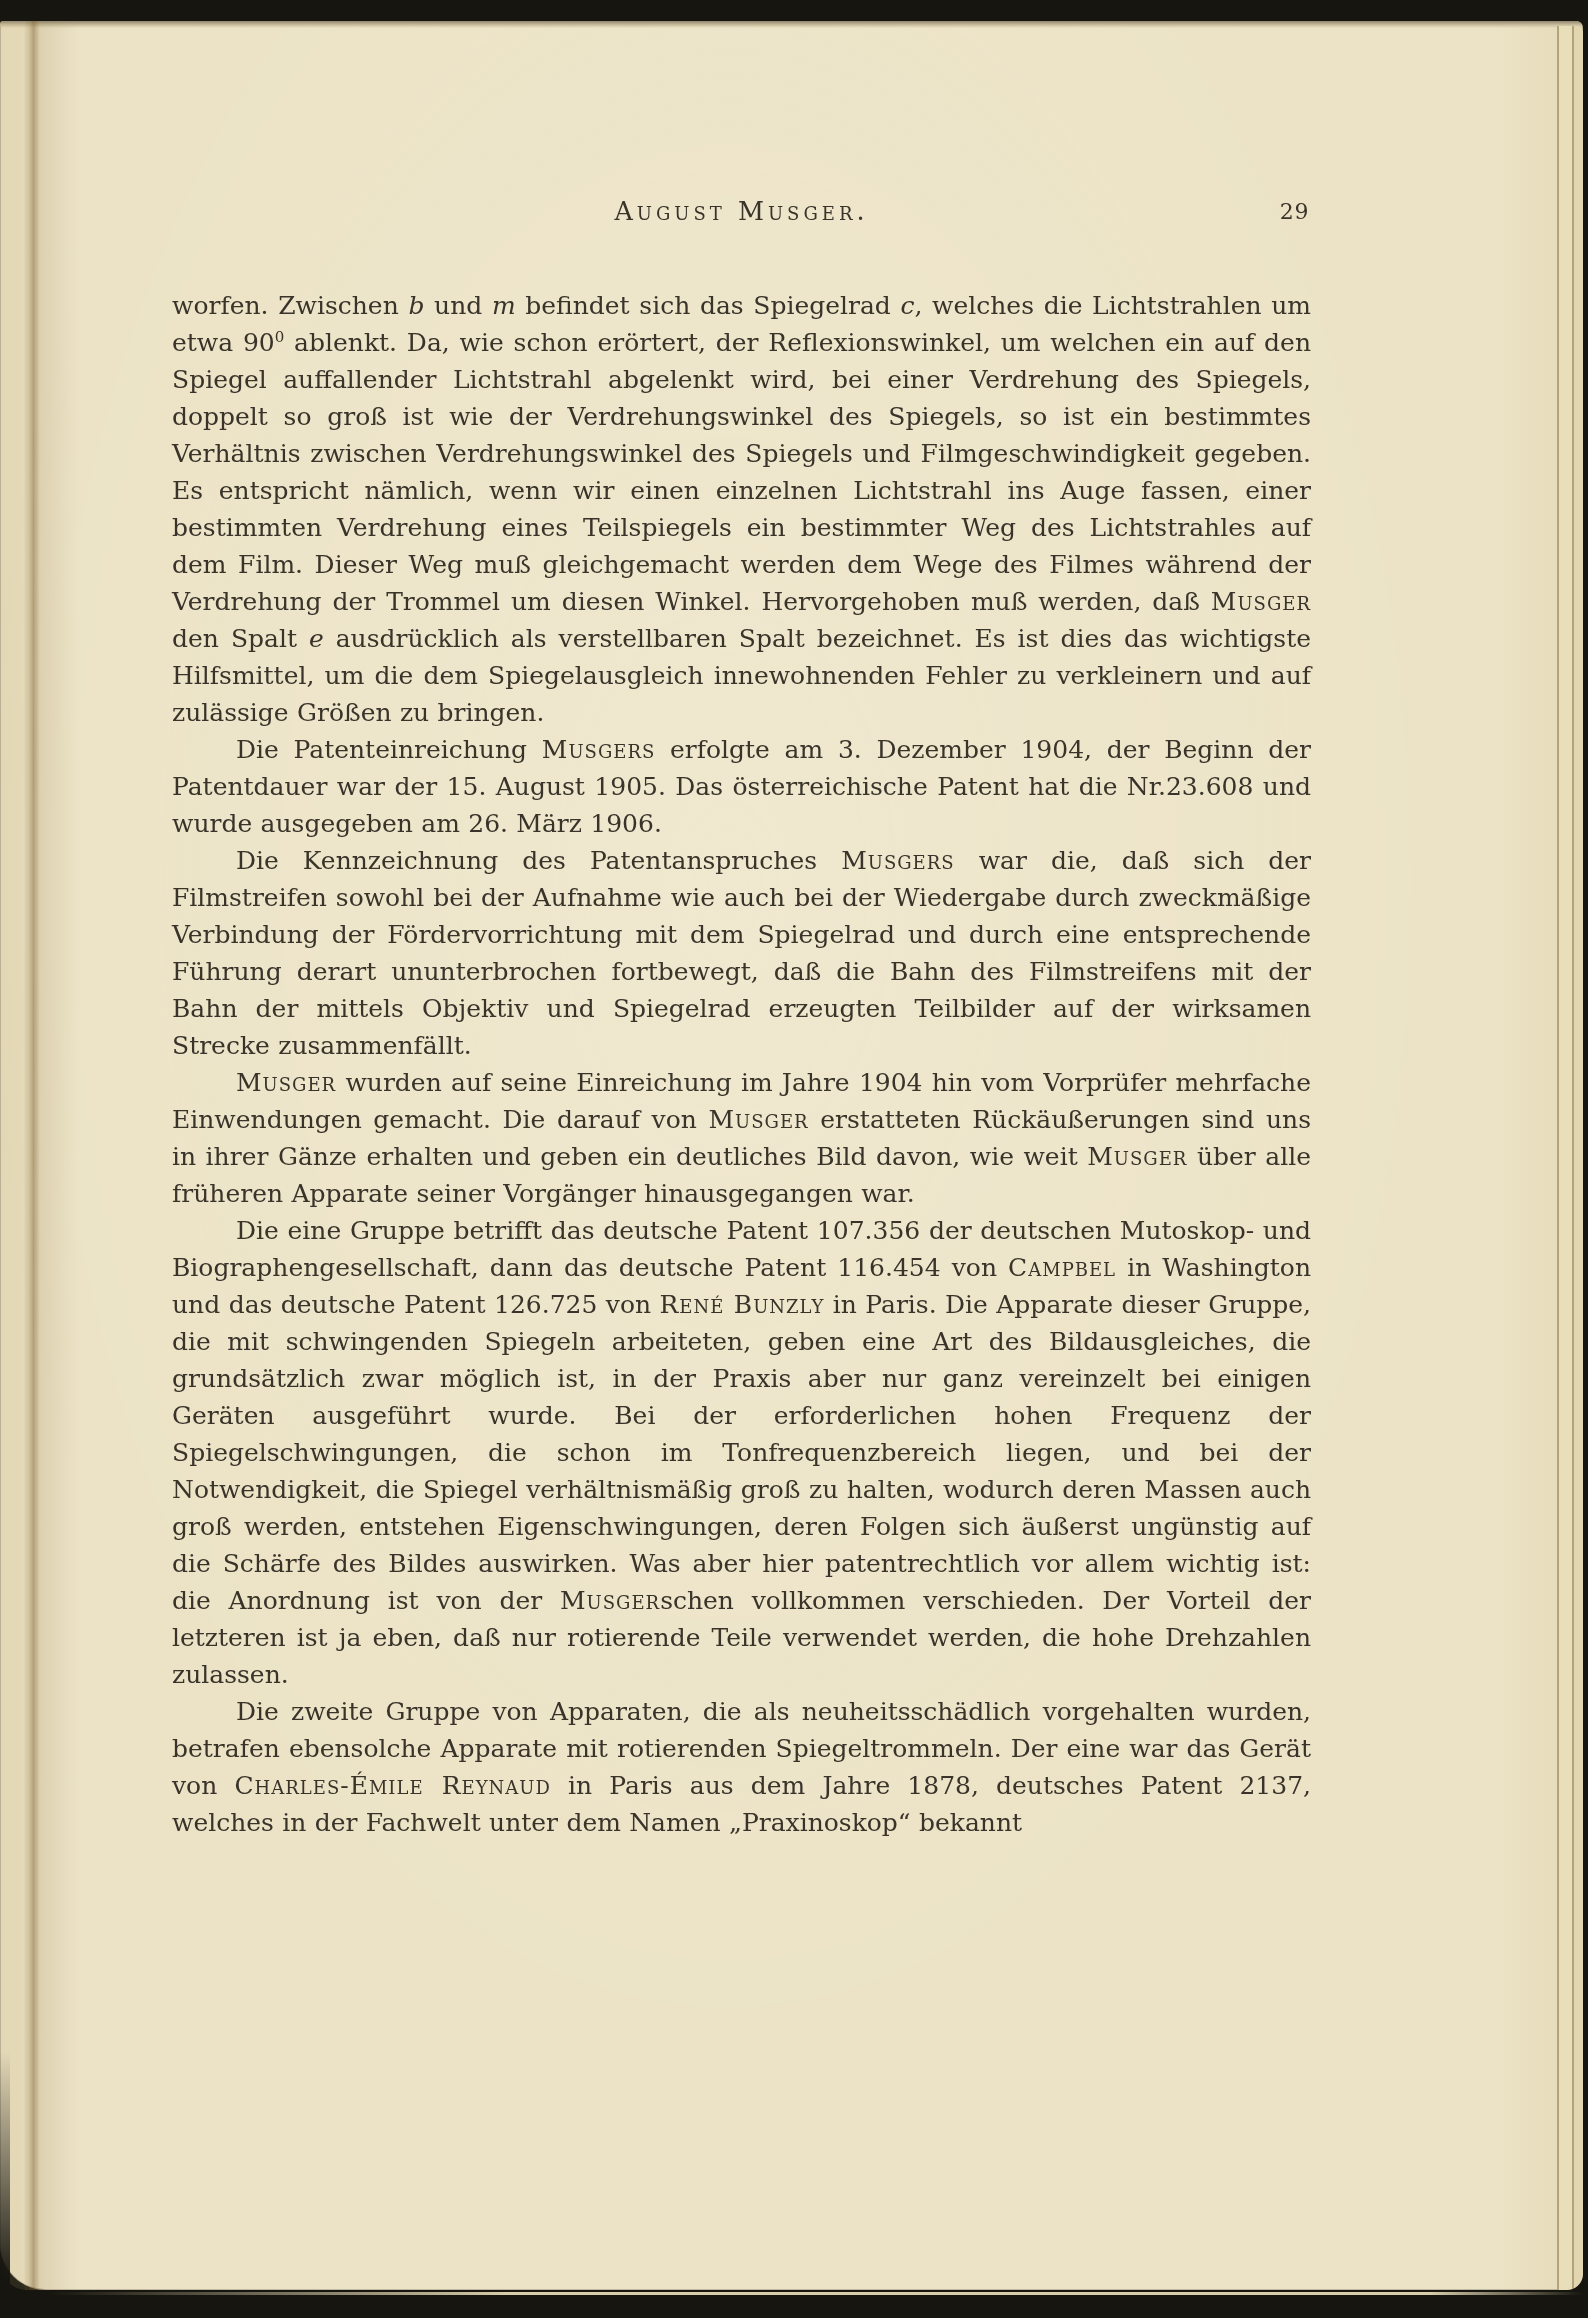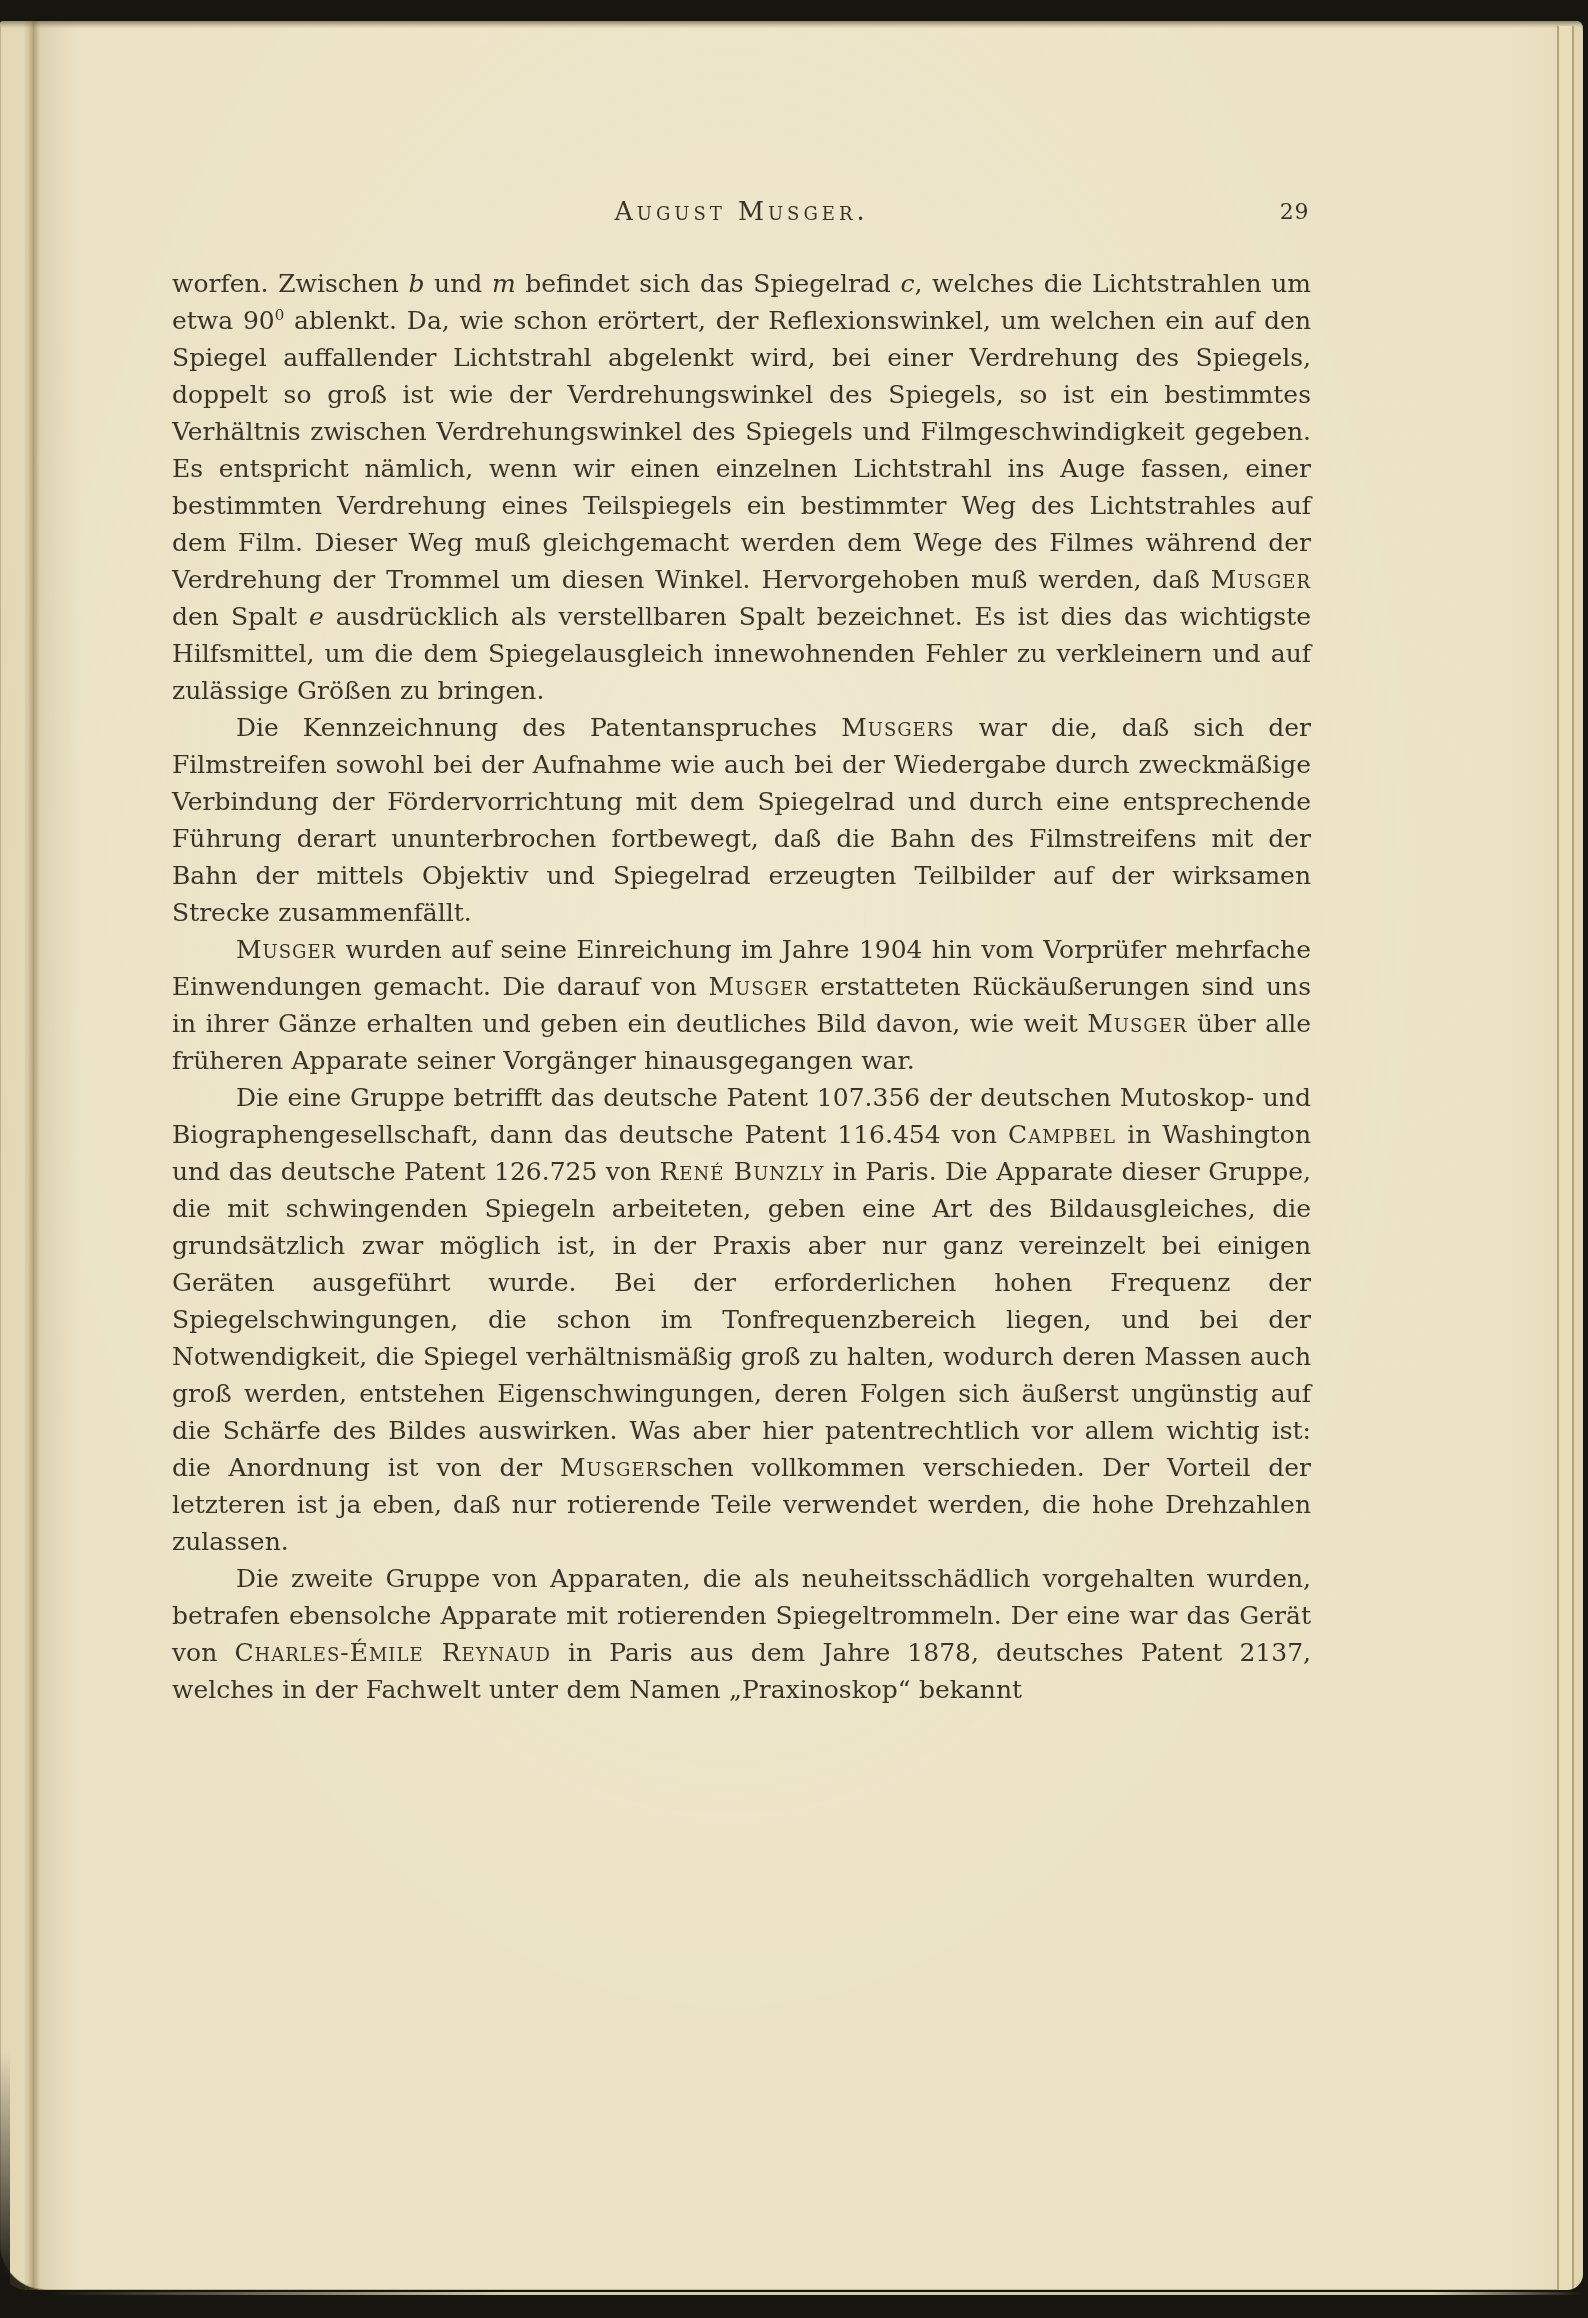--- a/index.html
+++ b/index.html
@@ -65,21 +65,21 @@
     color:var(--ink,#39332a);
   }
   .running-title{
     text-align:center;font-variant:small-caps;letter-spacing:4px;
     font-size:25.4px;line-height:35px;
   }
   .page-number{
     position:absolute;right:1.6px;top:0;font-size:22px;line-height:35px;letter-spacing:0.8px;
   }
   .page-body{
-    position:absolute;left:172px;top:244px;width:1139px;
+    position:absolute;left:172px;top:266px;width:1139px;
     color:var(--ink,#39332a);
   }
   .page-body p{
     margin:0;font-size:25px;line-height:37px;text-align:justify;
     hyphens:auto;-webkit-hyphens:auto;word-spacing:0.4px;
   }
   .page-body p.indent{text-indent:64px;}
   .sc{font-variant:small-caps;letter-spacing:1px;}
   .it{font-style:italic;}
   .sup{vertical-align:super;font-size:60%;line-height:0;}
@@ -96,20 +96,21 @@
     <div class="left-bottom-shade"></div>
     <div class="bottom-edge-line"></div>
 
     <div class="running-head">
       <div class="running-title">August Musger.</div>
       <div class="page-number">29</div>
     </div>
 
     <div class="page-body">
         <p><span>worfen.  Zwischen </span><span class="it">b</span><span> und </span><span class="it">m</span><span> befindet sich das Spiegelrad </span><span class="it">c</span><span>, welches die Lichtstrahlen um etwa 90</span><span class="sup">0</span><span> ablenkt.  Da, wie schon erörtert, der Reflexionswinkel, um welchen ein auf den Spiegel auffallender Lichtstrahl abgelenkt wird, bei einer Verdrehung des Spiegels, doppelt so groß ist wie der Verdrehungswinkel des Spiegels, so ist ein bestimmtes Verhältnis zwischen Verdrehungswinkel des Spiegels und Filmgeschwindigkeit gegeben.  Es entspricht nämlich, wenn wir einen einzelnen Lichtstrahl ins Auge fassen, einer bestimmten Verdrehung eines Teilspiegels ein bestimmter Weg des Lichtstrahles auf dem Film.  Dieser Weg muß gleichgemacht werden dem Wege des Filmes während der Verdrehung der Trommel um diesen Winkel.  Hervorgehoben muß werden, daß </span><span class="sc">Musger</span><span> den Spalt </span><span class="it">e</span><span> ausdrücklich als verstellbaren Spalt bezeichnet. Es ist dies das wichtigste Hilfsmittel, um die dem Spiegelausgleich innewohnenden Fehler zu verkleinern und auf zulässige Größen zu bringen.</span></p>
+        <p class="indent"><span>Die Patenteinreichung </span><span class="sc">Musgers</span><span> erfolgte am 3. Dezember 1904, der Beginn der Patentdauer war der 15. August 1905.  Das österreichische Patent hat die Nr.23.608 und wurde ausgegeben am 26. März 1906.</span></p>
         <p class="indent"><span>Die Kennzeichnung des Patentanspruches </span><span class="sc">Musgers</span><span> war die, daß sich der Filmstreifen sowohl bei der Aufnahme wie auch bei der Wiedergabe durch zweckmäßige Verbindung der Fördervorrichtung mit dem Spiegelrad und durch eine entsprechende Führung derart ununterbrochen fortbewegt, daß die Bahn des Filmstreifens mit der Bahn der mittels Objektiv und Spiegelrad erzeugten Teilbilder auf der wirksamen Strecke zusammenfällt.</span></p>
         <p class="indent"><span class="sc">Musger</span><span> wurden auf seine Einreichung im Jahre 1904 hin vom Vorprüfer mehrfache Einwendungen gemacht.  Die darauf von </span><span class="sc">Musger</span><span> erstatteten Rückäußerungen sind uns in ihrer Gänze erhalten und geben ein deutliches Bild davon, wie weit </span><span class="sc">Musger</span><span> über alle früheren Apparate seiner Vorgänger hinausgegangen war.</span></p>
         <p class="indent"><span>Die eine Gruppe betrifft das deutsche Patent 107.356 der deutschen Mutoskop- und Biographengesellschaft, dann das deutsche Patent 116.454 von </span><span class="sc">Campbel</span><span> in Washington und das deutsche Patent 126.725 von </span><span class="sc">René Bunzly</span><span> in Paris.  Die Apparate dieser Gruppe, die mit schwingenden Spiegeln arbeiteten, geben eine Art des Bildausgleiches, die grundsätzlich zwar möglich ist, in der Praxis aber nur ganz vereinzelt bei einigen Geräten ausgeführt wurde.  Bei der erforderlichen hohen Frequenz der Spiegelschwingungen, die schon im Tonfrequenzbereich liegen, und bei der Notwendigkeit, die Spiegel verhältnismäßig groß zu halten, wodurch deren Massen auch groß werden, entstehen Eigenschwingungen, deren Folgen sich äußerst ungünstig auf die Schärfe des Bildes auswirken.  Was aber hier patentrechtlich vor allem wichtig ist: die Anordnung ist von der </span><span class="sc">Musger</span><span>schen vollkommen verschieden. Der Vorteil der letzteren ist ja eben, daß nur rotierende Teile verwendet werden, die hohe Drehzahlen zulassen.</span></p>
         <p class="indent"><span>Die zweite Gruppe von Apparaten, die als neuheitsschädlich vorgehalten wurden, betrafen ebensolche Apparate mit rotierenden Spiegeltrommeln.  Der eine war das Gerät von </span><span class="sc">Charles-Émile Reynaud</span><span> in Paris aus dem Jahre 1878, deutsches Patent 2137, welches in der Fachwelt unter dem Namen „Praxinoskop“ bekannt</span></p>
       </div>
   </div>
 </div>
 
 
 </body></html>

